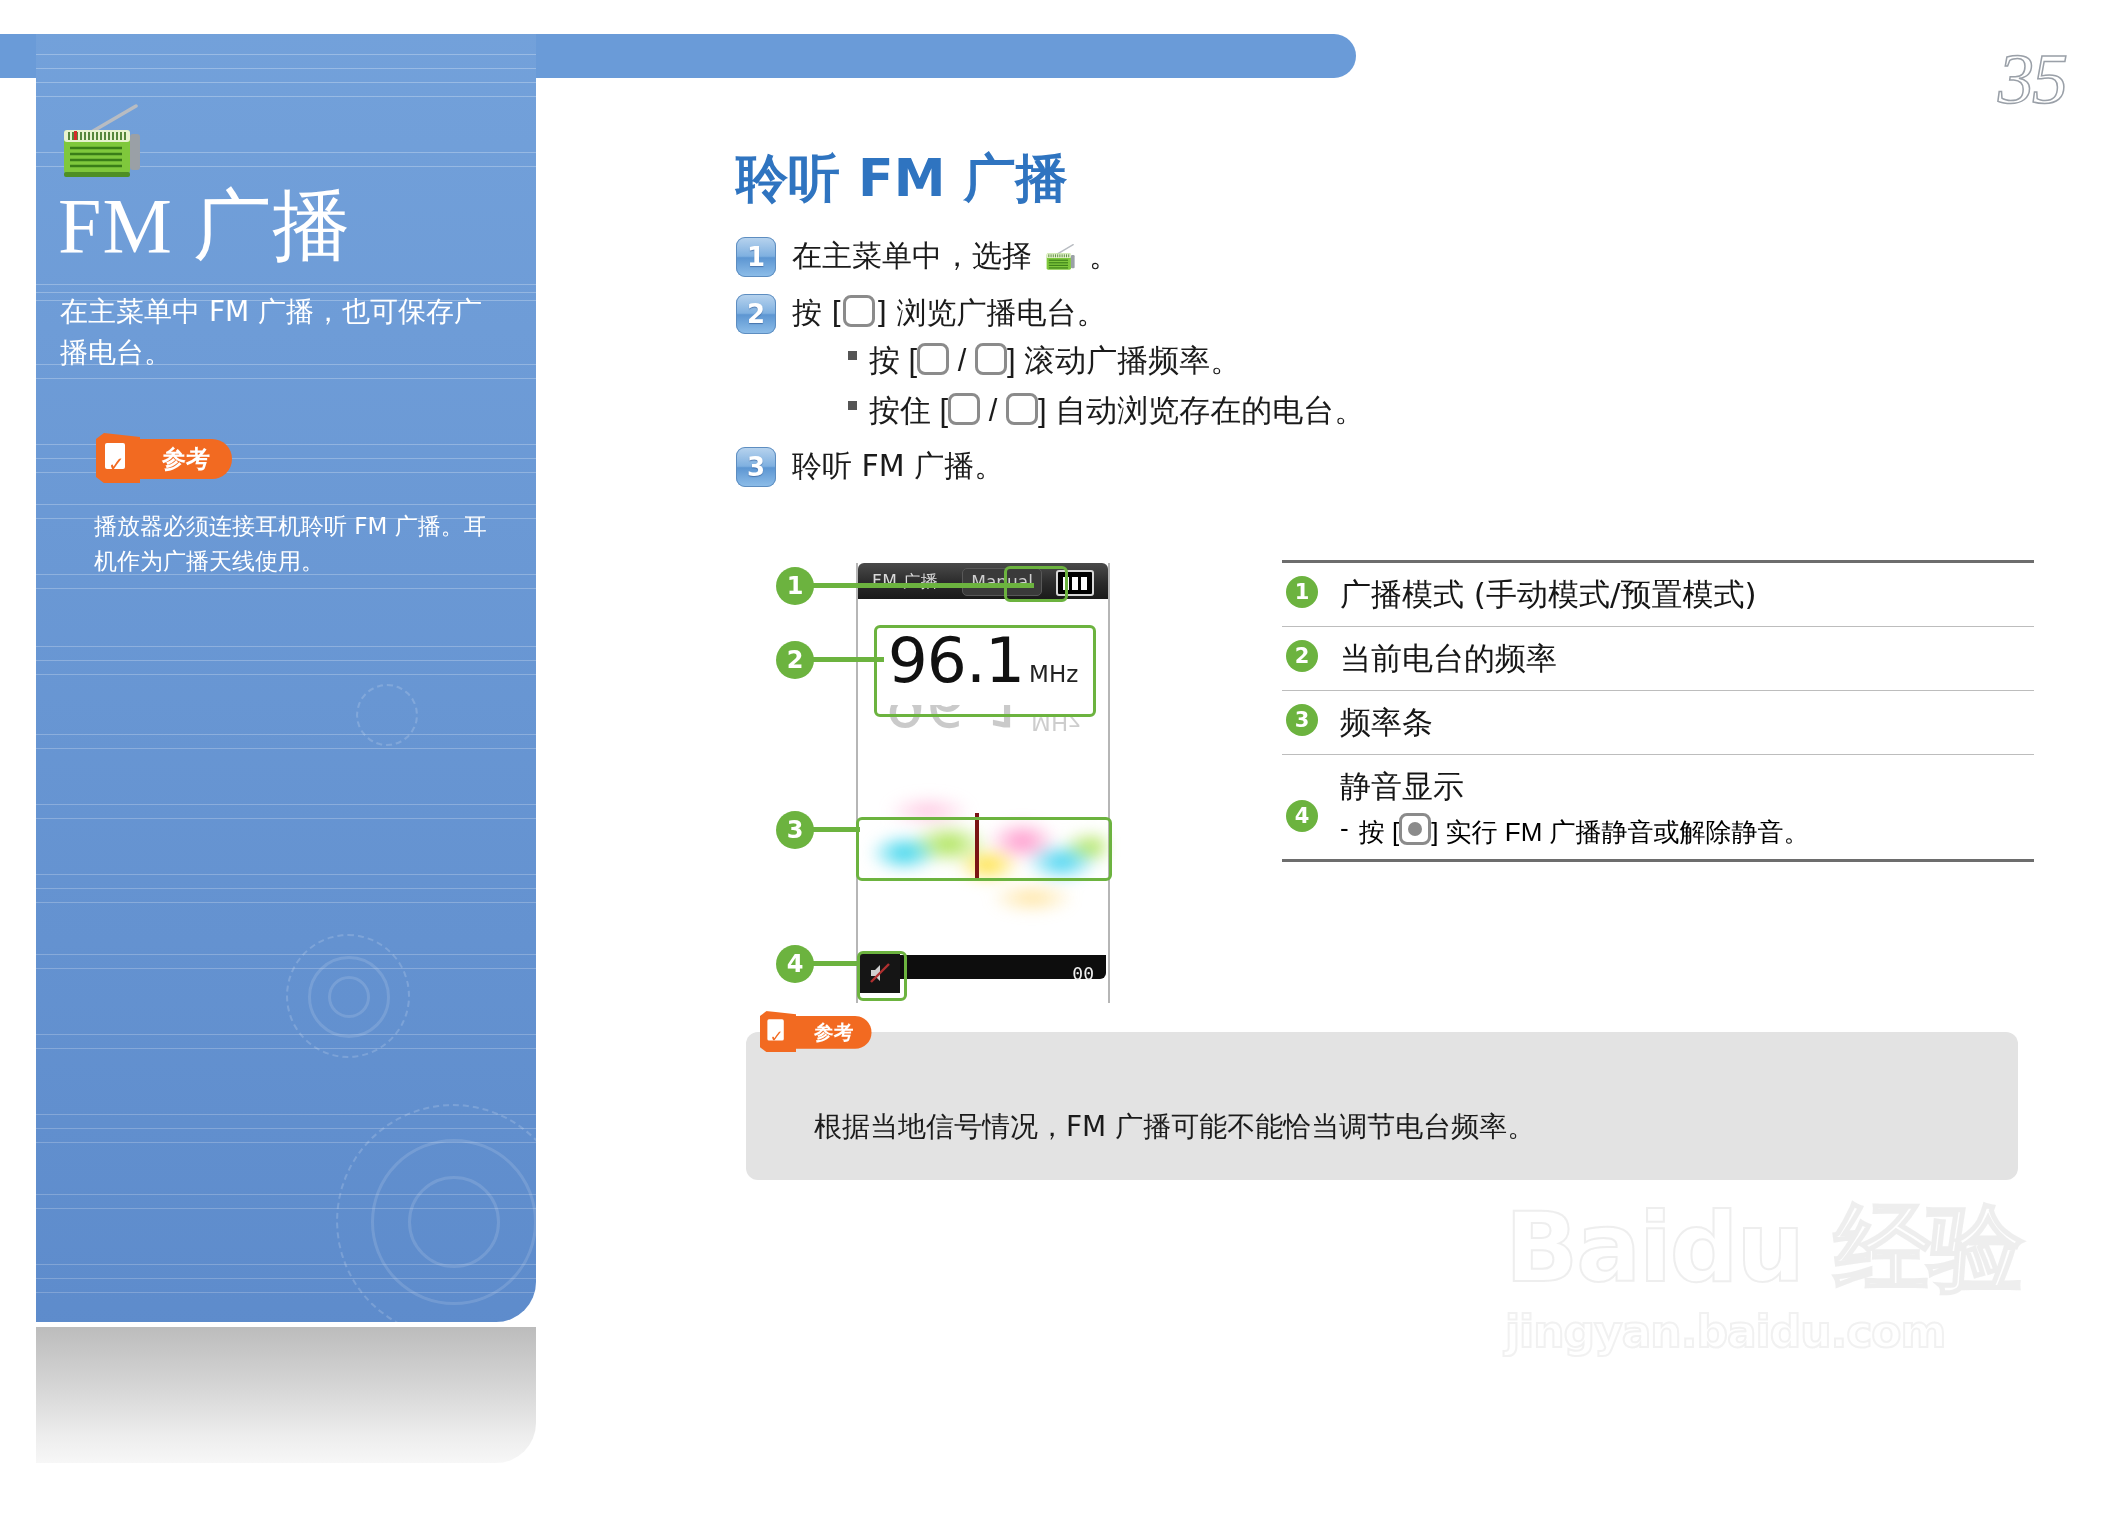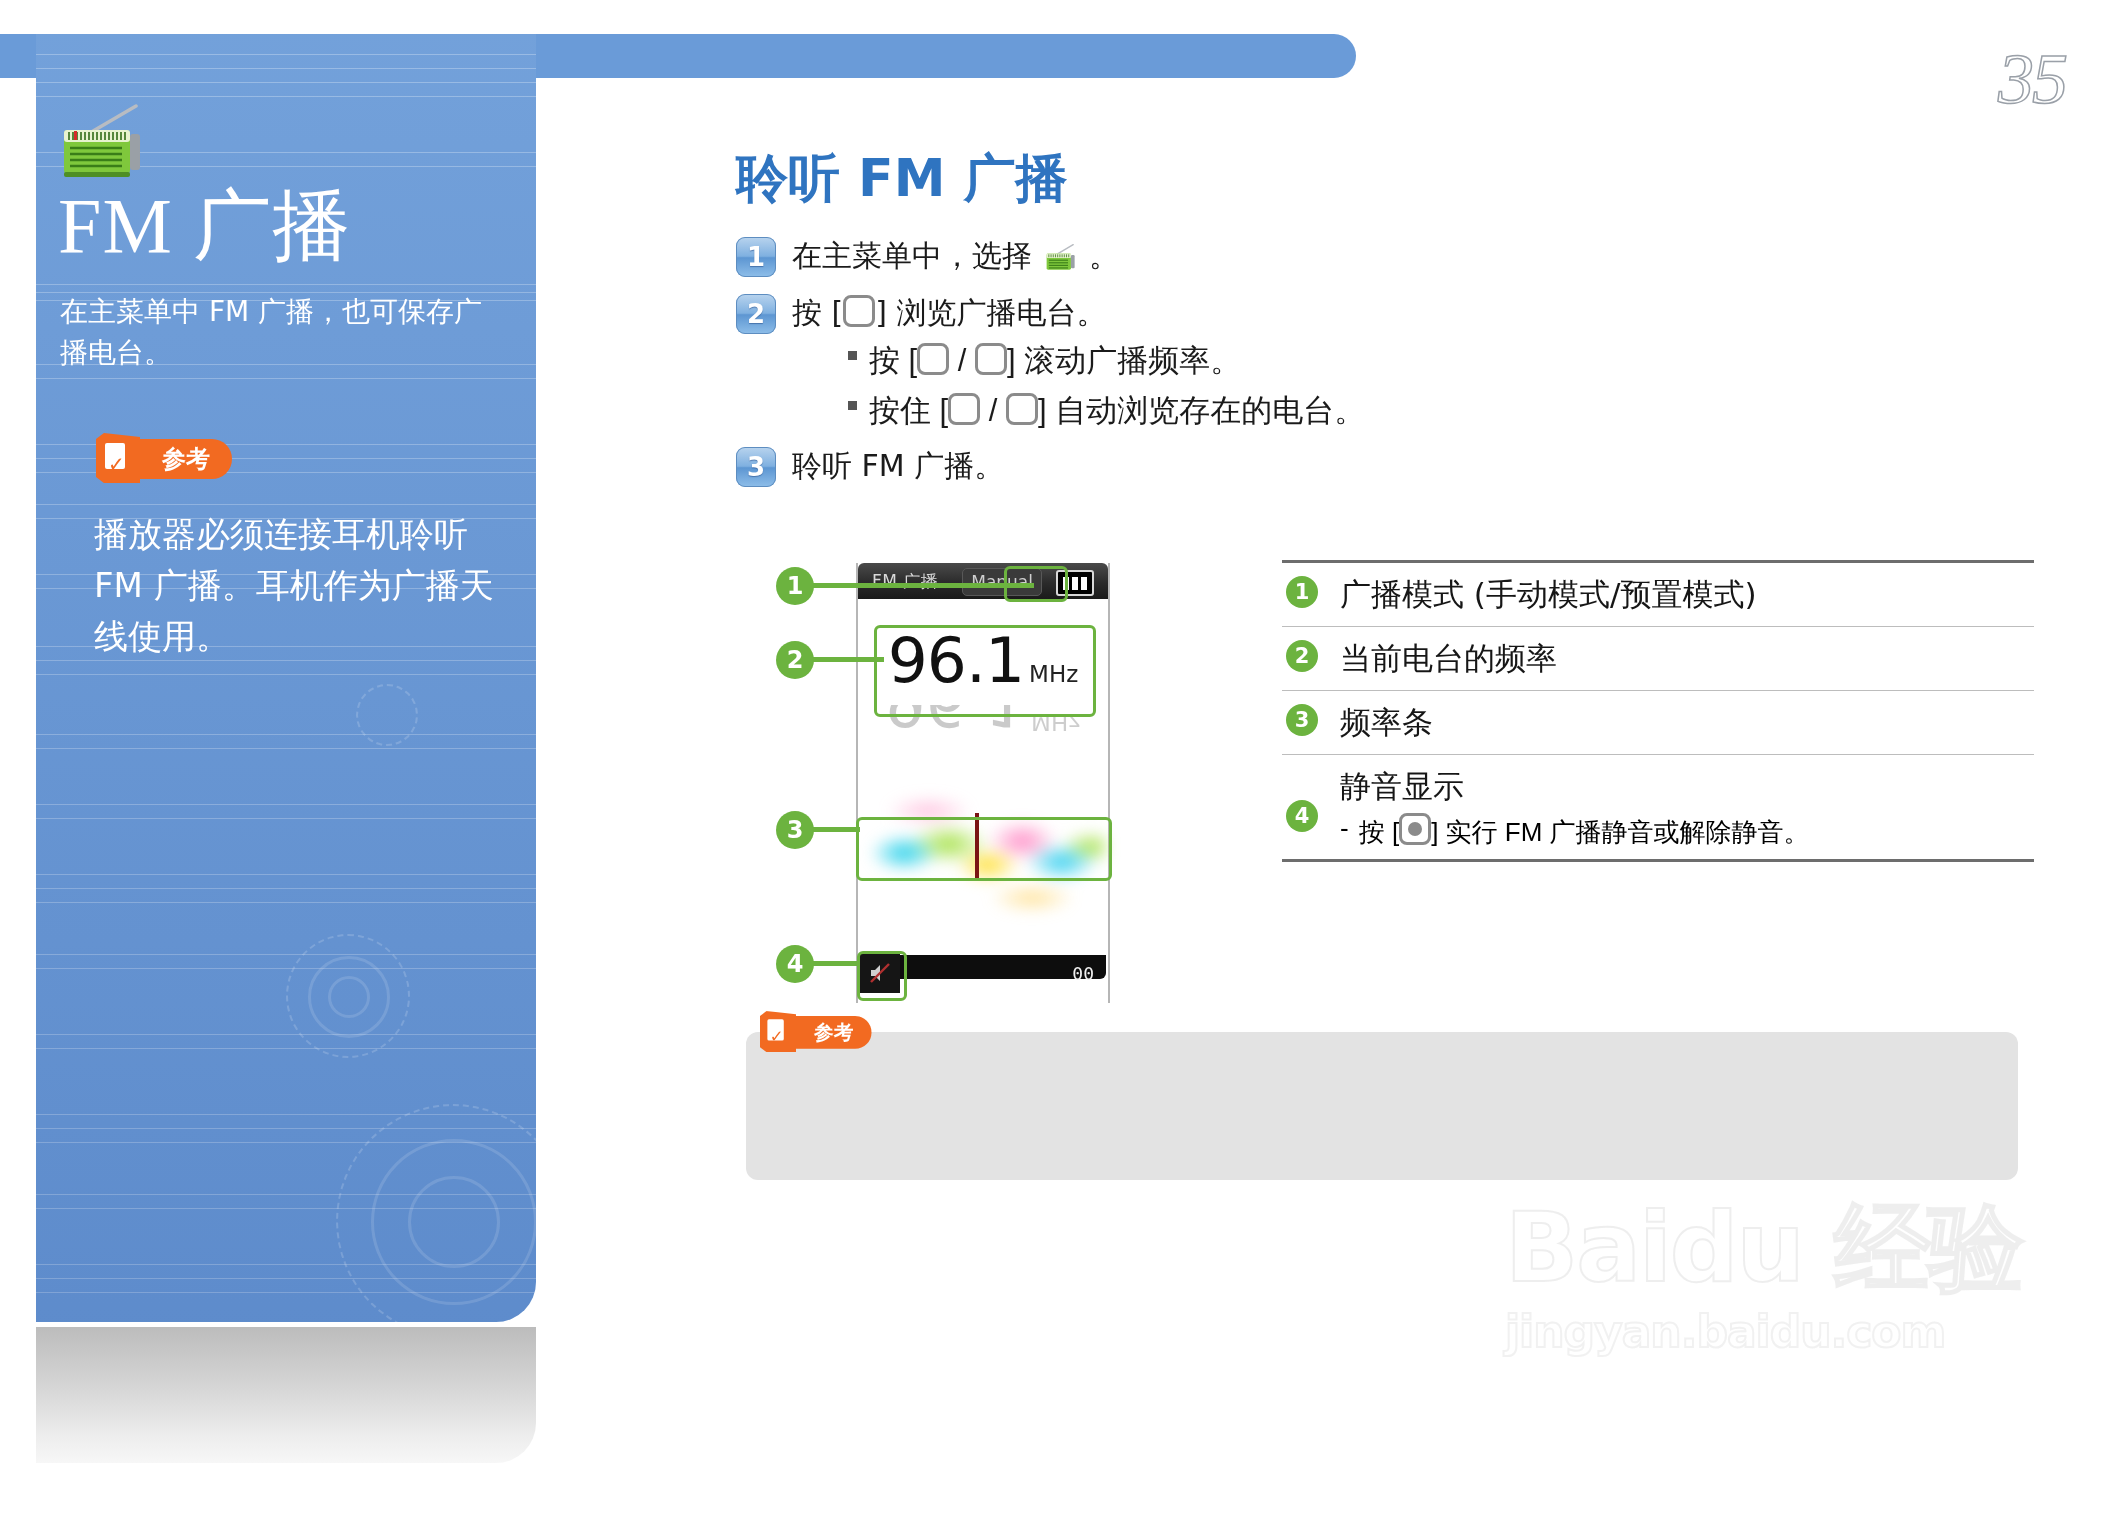--- a/index.html
+++ b/index.html
@@ -56,21 +56,21 @@
     clip-path:polygon(18% 0,100% 8%,100% 100%,18% 100%,0 88%,0 12%);
   }
   .ref-tag .box:after{
     content:"";position:absolute;left:9px;top:10px;width:20px;height:26px;background:#fff;
     border-radius:2px;
   }
   .ref-tag .chk{position:absolute;left:12px;top:15px;color:#f26a21;font-size:20px;font-weight:bold;line-height:1;z-index:2;}
 
   #sidebar-ref{position:absolute;left:60px;top:405px;}
   #sidebar-ref-text{
-    position:absolute;left:58px;top:475px;width:400px;color:#fff;font-size:34px;line-height:1.5;
+    position:absolute;left:58px;top:475px;width:400px;color:#fff;font-size:23px;line-height:1.5;
     font-family:"DejaVu Sans","Liberation Sans",sans-serif;
   }
 
   
   #page-number{
     position:absolute;right:60px;top:38px;font-size:72px;color:#fff;
     font-family:"Liberation Serif","DejaVu Serif",serif;font-style:italic;font-weight:400;
     -webkit-text-stroke:1.5px #9aa0a8;letter-spacing:-2px;
   }
 
@@ -469,18 +469,19 @@
   </div>
   <div class="rule"></div>
 </div>
 
 <div id="note-box">
   <div id="note-tag" class="ref-tag">
     <span class="box"></span>
     <span class="chk">✓</span>
     <span class="pill">参考</span>
   </div>
+  <div id="note-text">根据当地信号情况，FM 广播可能不能恰当调节电台频率。</div>
 </div>
 
 <div id="watermark">
   <div id="wm-main">Baidu 经验</div>
   <div id="wm-sub">jingyan.baidu.com</div>
 </div>
 
 </body></html>

